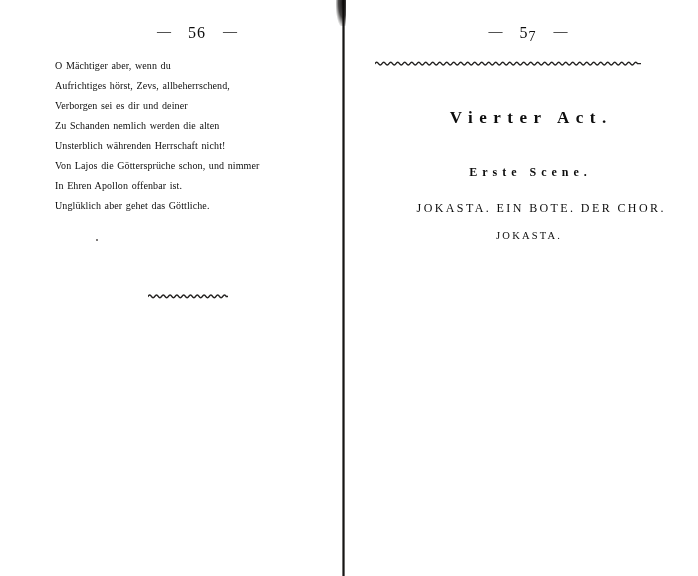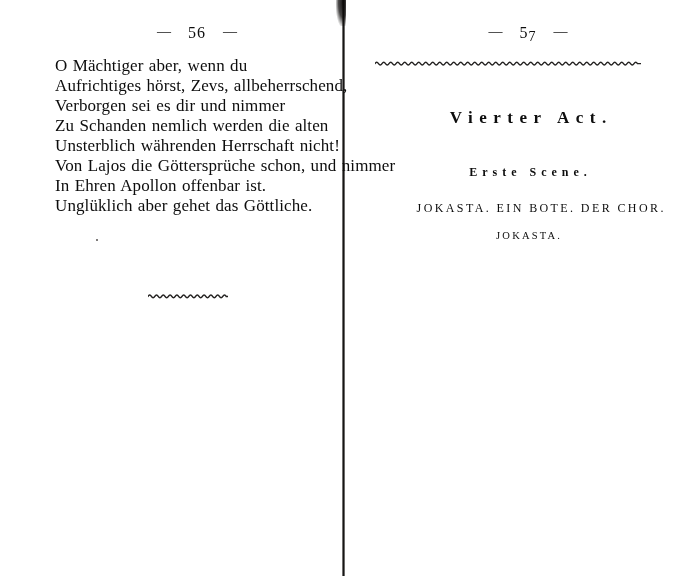--- a/index.html
+++ b/index.html
@@ -90,21 +90,21 @@
     position: absolute;
     height: 9px;
     overflow: hidden;
     opacity: 0.92;
   }
   .wavy svg { display: block; }
 
   
   .verse {
     position: absolute;
-    font-size: 17px;
+    font-size: 10px;
     line-height: 20px;
     white-space: nowrap;
   }
   .verse .line {
     height: 20px;
     letter-spacing: 0.1px;
     word-spacing: 1px;
   }
 
   .verse-left  { left: 55px;  top: 56px;  }
@@ -169,21 +169,21 @@
 
   <div class="page page-left">
 
     <div class="folio">
       <span class="dash">—</span><span class="num">56</span><span class="dash">—</span>
     </div>
 
     <div class="verse verse-left">
       <div class="line">O Mächtiger aber, wenn du</div>
       <div class="line">Aufrichtiges hörst, Zevs, allbeherrschend,</div>
-      <div class="line">Verborgen sei es dir und nimmer</div>
+      <div class="line">Verborgen sei es dir und deiner</div>
       <div class="line">Zu Schanden nemlich werden die alten</div>
       <div class="line">Unsterblich währenden Herrschaft nicht!</div>
       <div class="line">Von Lajos die Göttersprüche schon, und nimmer</div>
       <div class="line">In Ehren Apollon offenbar ist.</div>
       <div class="line">Unglüklich aber gehet das Göttliche.</div>
     </div>
 
     <div class="speck" style="left:96px; top:239px; width:2px; height:2px;"></div>
 
     <div class="wavy" style="left:148px; top:291px; width:80px;">

